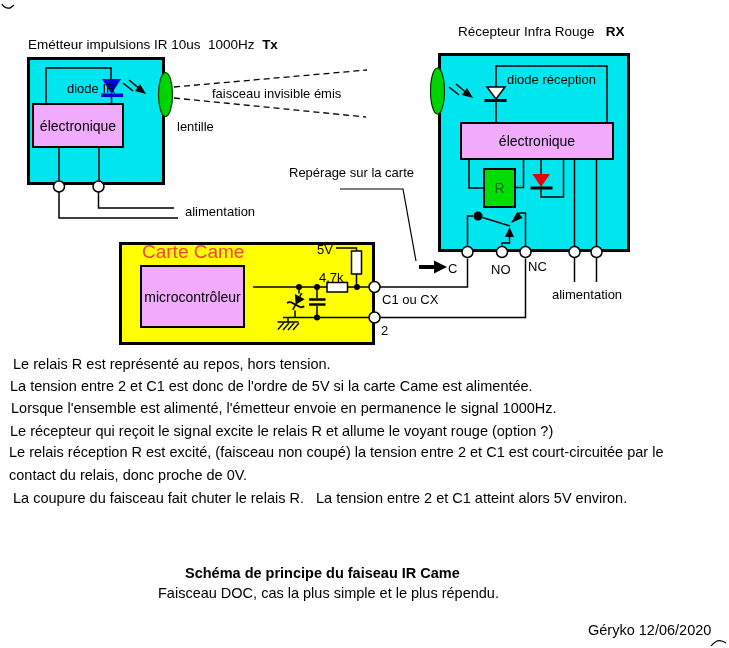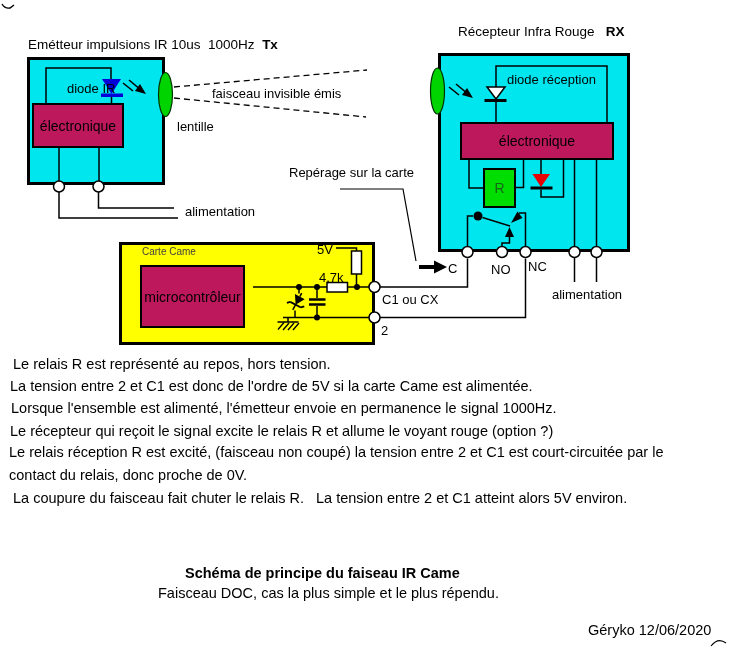--- a/index.html
+++ b/index.html
@@ -4,27 +4,27 @@
 <style>
   html,body{margin:0;padding:0;background:#ffffff;}
   #canvas{position:relative;width:729px;height:648px;background:#ffffff;overflow:hidden;
           font-family:"Liberation Sans",sans-serif;color:#000;}
   .lbl{position:absolute;font-size:13px;line-height:15px;white-space:pre;z-index:10;}
   .title{position:absolute;font-size:13.5px;white-space:pre;z-index:10;}
   .tag{font-weight:bold;}
   .box{position:absolute;border:3px solid #000;z-index:1;}
   .cyan{background:#00E6EF;}
   .yellow{background:#FFFF00;}
-  .graybox{position:absolute;border:2px solid #000;background:#be185d;z-index:2;
+  .graybox{position:absolute;border:2px solid #000;background:#f0abfc;z-index:2;
            display:flex;align-items:center;justify-content:center;font-size:14px;}
   .greenbox{position:absolute;border:2px solid #000;background:#00DD00;z-index:2;
            display:flex;align-items:center;justify-content:center;font-size:14px;color:#166616;}
   #wires{position:absolute;left:0;top:0;z-index:5;pointer-events:none;}
   .note{position:absolute;font-size:14.5px;white-space:pre;z-index:10;}
-  .board-title{color:#404040;font-size:10px;}
+  .board-title{color:#ef4444;font-size:19px;}
   .footer-bold{font-weight:bold;}
 </style>
 </head>
 <body>
 
 <div id="canvas">
 
   <div class="box cyan" style="left:27px;top:57px;width:132px;height:122px;"></div>
   <div class="box cyan" style="left:438px;top:53px;width:186px;height:193px;"></div>
   <div class="box yellow" style="left:119px;top:242px;width:250px;height:97px;"></div>

